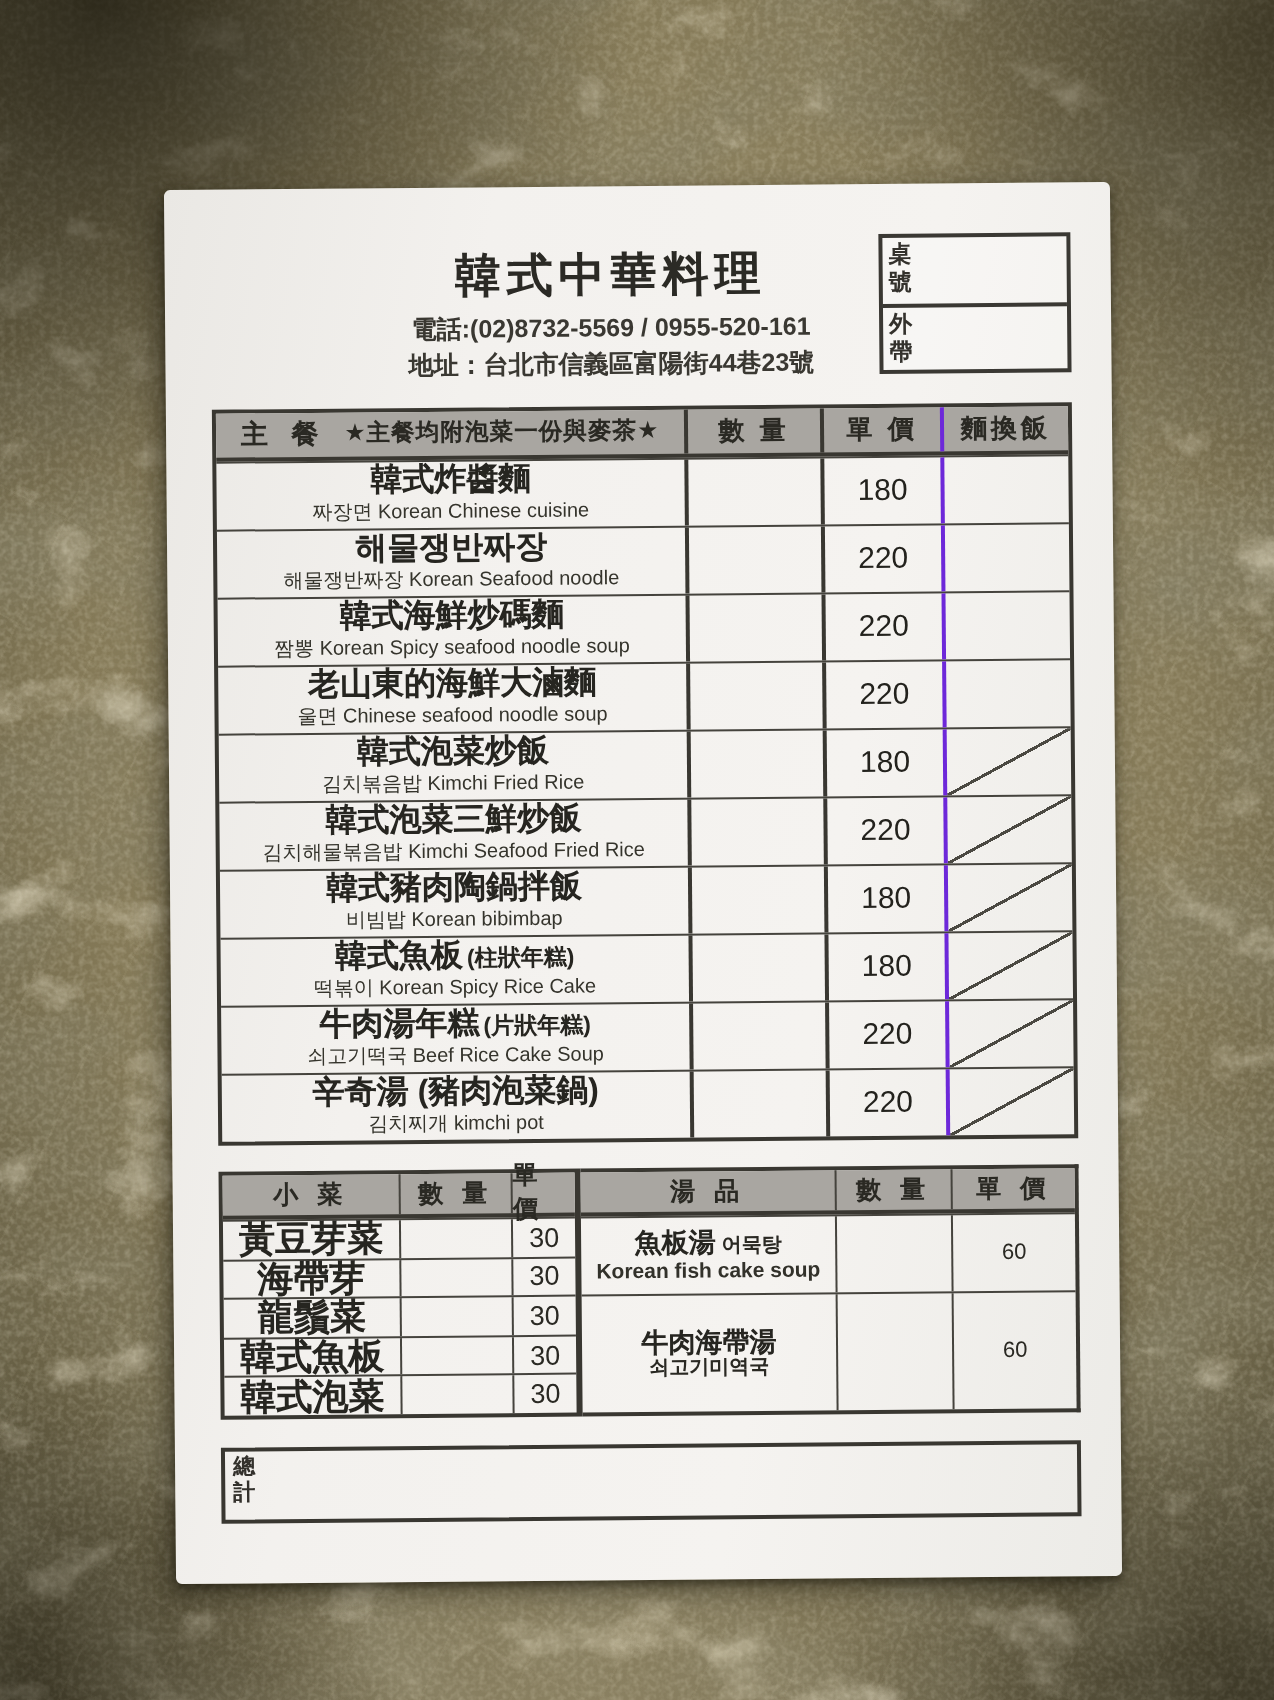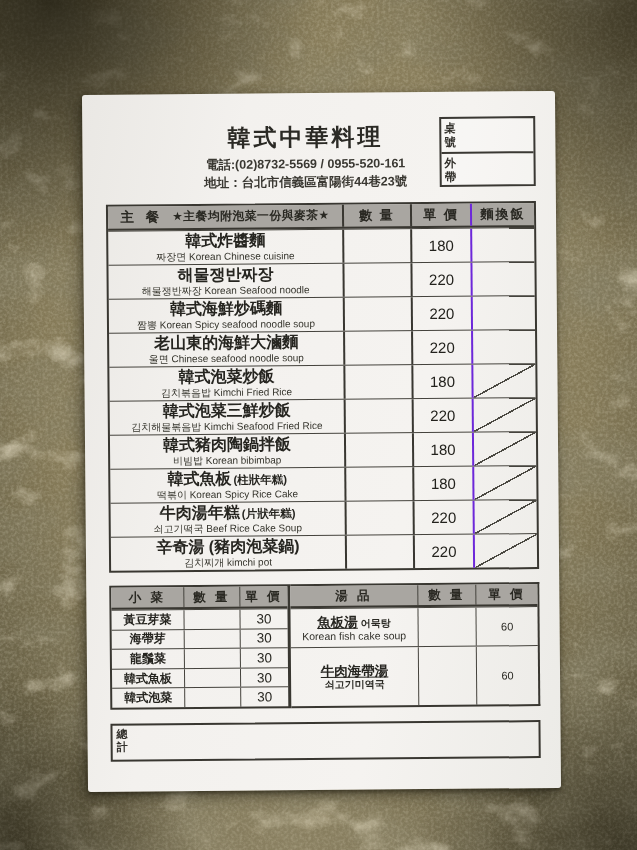--- a/index.html
+++ b/index.html
@@ -57,40 +57,40 @@
   .sub{font-size:10px;font-weight:500;color:#35342c;margin-top:2px;white-space:nowrap;}
   .mrow .price{display:flex;align-items:center;justify-content:center;font-size:15px;font-weight:500;color:#23221d;}
   .swap.na{background:linear-gradient(to bottom right, rgba(0,0,0,0) 48.7%, #4b4942 48.7%, #4b4942 51.3%, rgba(0,0,0,0) 51.3%);}
   
   .bottom{display:flex;margin-top:13px;}
   .stable{width:181px;border:2px solid #393731;border-right:3px solid #393731;}
   .qtable{width:249px;border:2px solid #393731;border-left:none;}
   .bhead{display:flex;height:22px;background:#a9a6a1;border-bottom:2px solid #393731;align-items:center;}
   .bhead .bc{display:flex;align-items:center;justify-content:center;font-size:12.5px;font-weight:700;letter-spacing:3px;height:100%;}
   .bc{height:100%;}
-  .stable .bc.n{width:72px;}
+  .stable .bc.n{width:88px;}
   .stable .bc.q{width:56px;border-left:1.5px solid #45433d;}
   .stable .bc.p{flex:1;border-left:1.5px solid #45433d;}
   .qtable .bc.n{width:127px;}
   .qtable .bc.q{width:58px;border-left:1.5px solid #45433d;}
   .qtable .bc.p{flex:1;border-left:1.5px solid #45433d;}
   .srow{display:flex;height:19.6px;border-top:1.5px solid #45433d;}
   .srow:first-of-type{border-top:none;}
-  .srow .bc.n{display:flex;align-items:center;justify-content:center;font-size:12px;font-weight:700;color:#262520;white-space:nowrap;}
+  .srow .bc.n{display:flex;align-items:center;justify-content:center;font-size:18px;font-weight:700;color:#262520;white-space:nowrap;}
   .srow .bc.p{display:flex;align-items:center;justify-content:center;font-size:13.5px;font-weight:400;}
   .qrow{display:flex;border-top:1.5px solid #45433d;}
   .qrow:first-of-type{border-top:none;}
   .qrow.r1{height:39px;}
   .qrow.r2{height:59px;}
   .qrow .bc.n{display:flex;flex-direction:column;align-items:center;justify-content:center;line-height:1.12;}
   .qrow .bc.p{display:flex;align-items:center;justify-content:center;font-size:11px;font-weight:500;}
-  .soup-zh{font-size:13.5px;font-weight:700;color:#262520;white-space:nowrap;text-decoration:underline;}
+  .soup-zh{font-size:13.5px;font-weight:700;color:#262520;white-space:nowrap;}
   .soup-kr{font-size:10px;font-weight:600;margin-left:3px;}
   .soup-kr.block{margin-left:0;}
-  .soup-en{font-size:10.5px;font-weight:400;color:#32312a;text-align:center;max-width:120px;}
+  .soup-en{font-size:10.5px;font-weight:700;color:#32312a;text-align:center;max-width:120px;}
   
   .totalbox{margin-top:14px;height:38px;border:2px solid #393731;display:flex;align-items:flex-start;padding:2px 0 0 4px;}
   .totalbox .vlabel{font-size:11px;}
 </style>
 </head>
 <body>
 
 <div class="scene">
 
   <svg class="marble-svg" width="637" height="850" viewBox="0 0 637 850" xmlns="http://www.w3.org/2000/svg">

